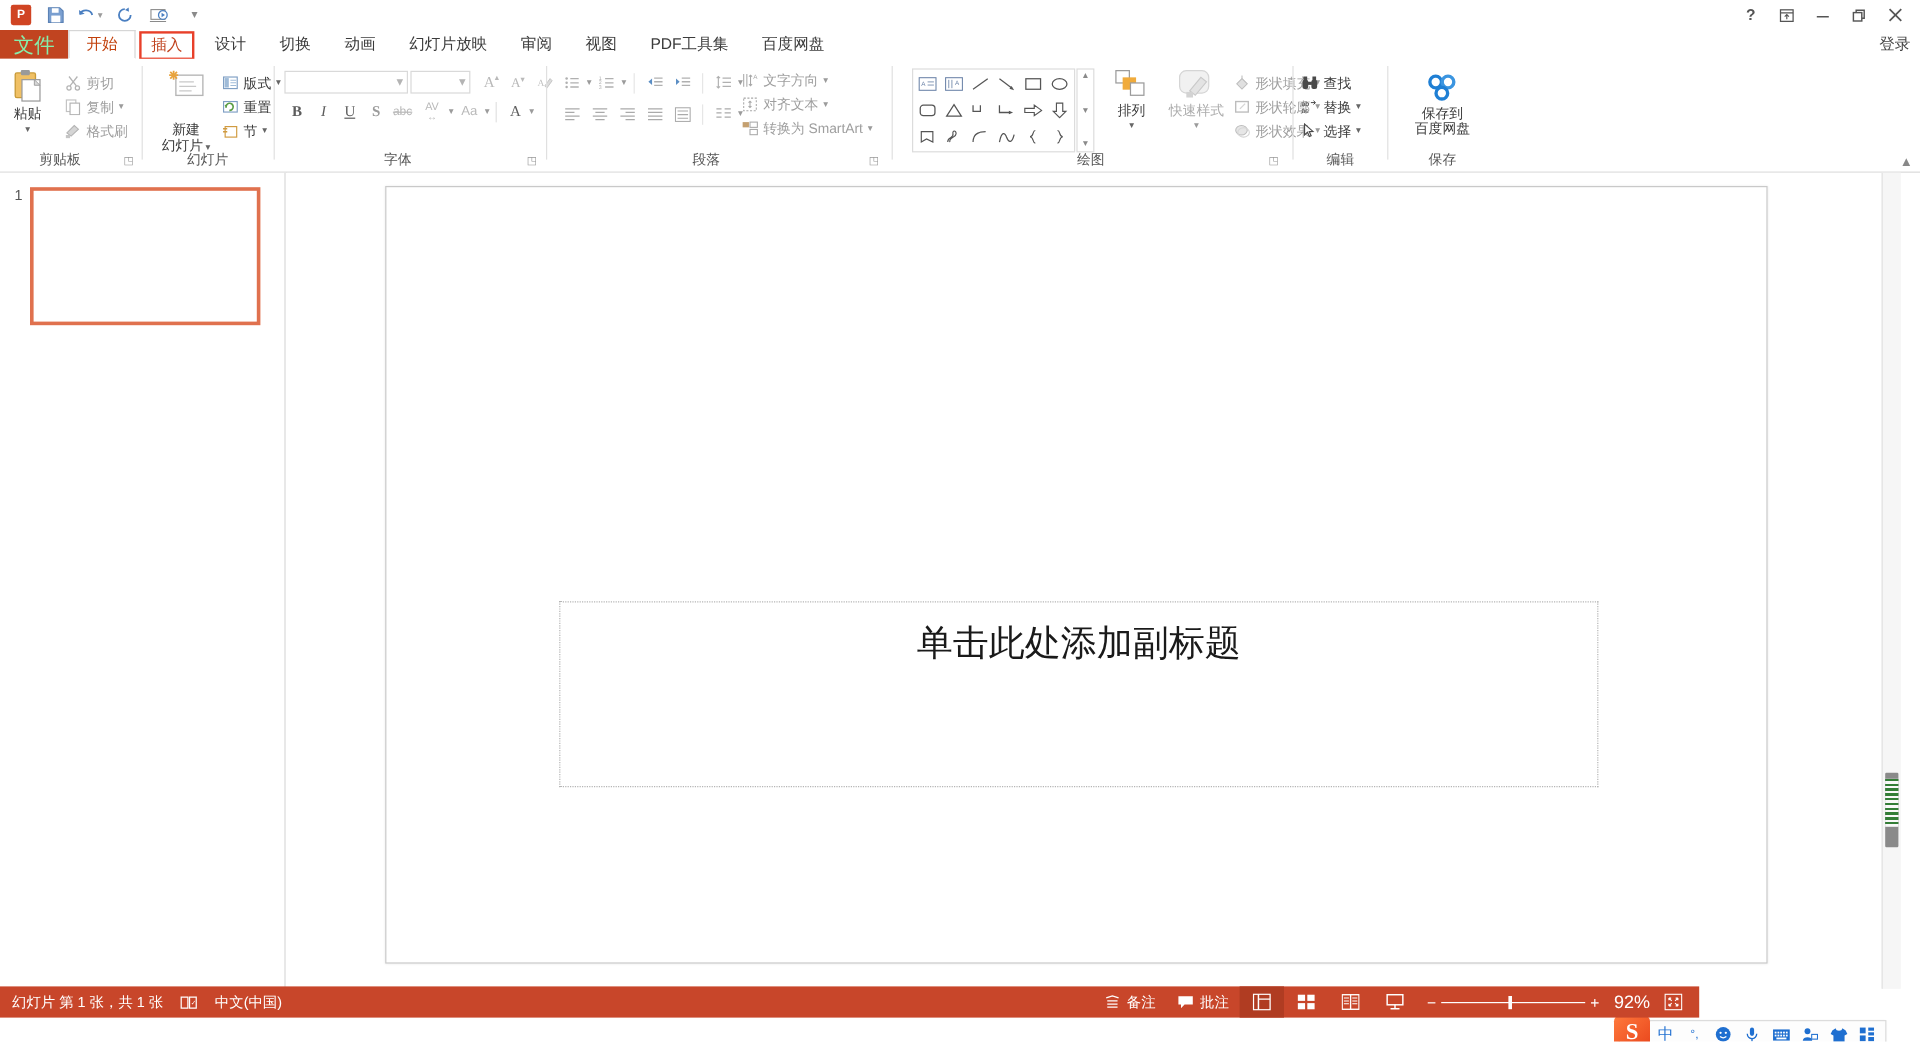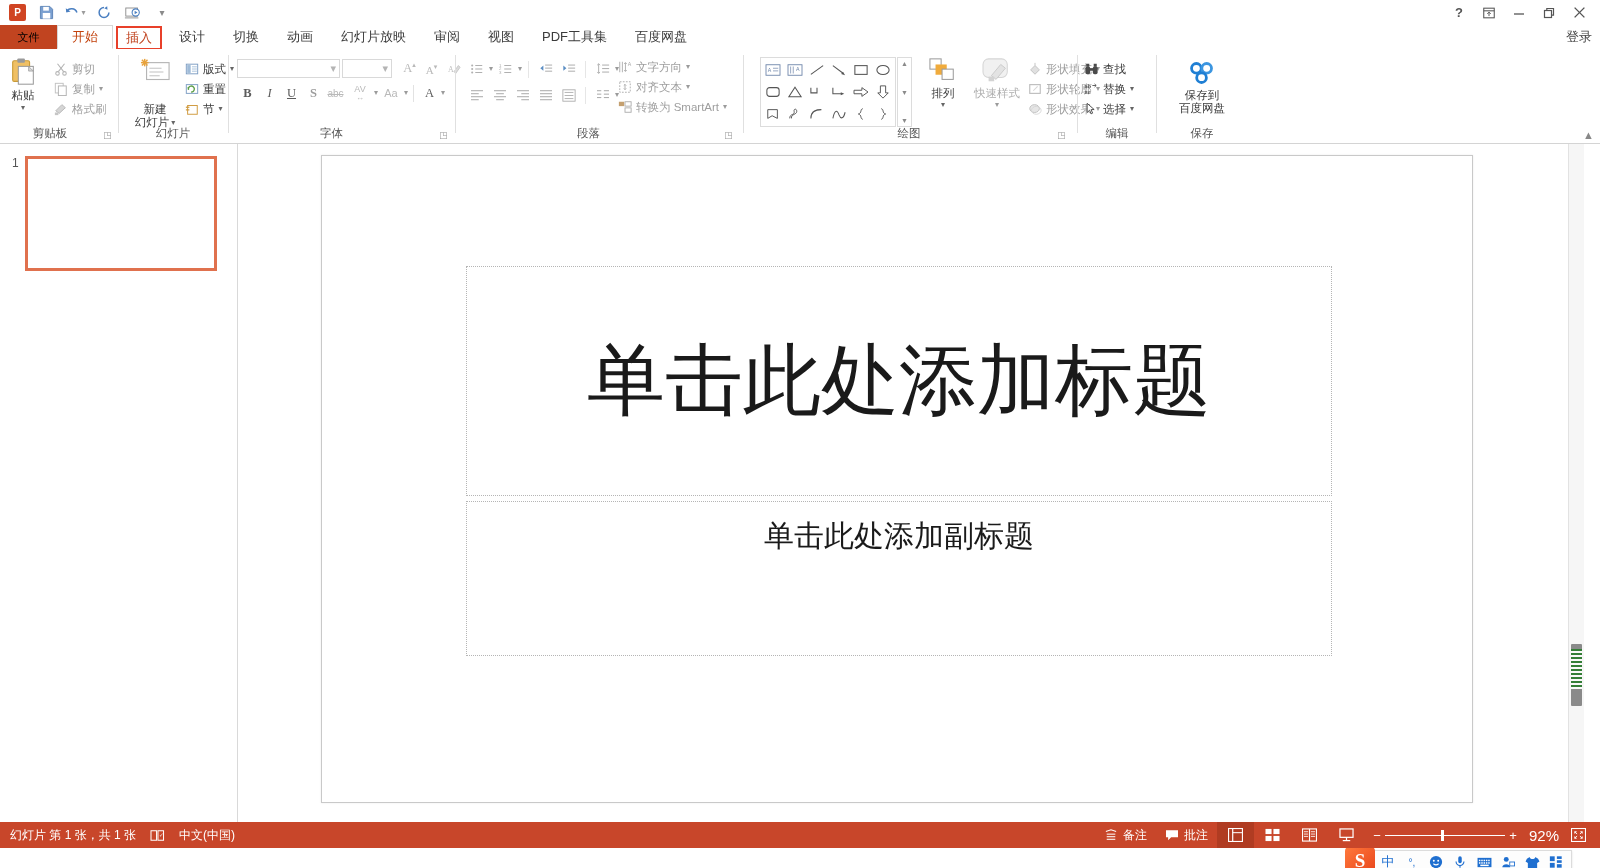--- a/index.html
+++ b/index.html
@@ -33,21 +33,21 @@
   .win-ctrls { position:absolute; right:6px; top:0px; height:25px; display:flex; align-items:center; gap:0px; }
   .win-btn { width:30px; height:25px; display:flex; align-items:center; justify-content:center; color:#555; font-size:13px; }
 
   
   .tabrow {
     position:absolute; left:0; top:25px; width:1600px; height:24px;
     background:#ffffff;
   }
   .tab-file {
     position:absolute; left:0; top:0; width:57px; height:24px;
-    background:#c14420; color:#000000; font-size:11px;
+    background:#c14420; color:#86efac; font-size:17px;
     display:flex; align-items:center; justify-content:center;
   }
   .tabs { position:absolute; left:57px; top:0; height:24px; display:flex; align-items:stretch; }
   .tab {
     padding:0 14px; height:24px; display:flex; align-items:center;
     font-size:13px; color:#3b3b3b; white-space:nowrap;
   }
   .tab.active { color:#c2410c; background:#fff; border:1px solid #d6d6d6; border-bottom:1px solid #fff; }
   .tab.highlight {
     color:#c14420; outline:2px solid #e8402a; outline-offset:-2px;
@@ -146,21 +146,21 @@
   .ime-logo {
     position:absolute; left:1345px; top:702px; width:30px; height:30px;
     background:linear-gradient(135deg,#ff7a3d,#e8431a); border-radius:5px;
     color:#fff; font-size:19px; font-weight:bold; display:flex; align-items:center; justify-content:center;
     font-family:"Liberation Serif",serif;
   }
   .ime-item { width:24px; height:22px; display:flex; align-items:center; justify-content:center; color:#1f6fd0; font-size:13px; }
 
   
   .statusbar {
-    position:absolute; left:0; top:822px; width:1600px; height:26px;
+    position:absolute; left:0; top:822px; width:1416px; height:26px;
     background:#c8462a; color:#fff; display:flex; align-items:center;
     font-size:12px;
   }
   .sb-left { display:flex; align-items:center; gap:14px; padding-left:10px; }
   .sb-right { position:absolute; right:8px; top:0; height:26px; display:flex; align-items:center; gap:0px; }
   .sb-btn { height:26px; padding:0 9px; display:flex; align-items:center; gap:5px; color:#fff; }
   .sb-btn.sel { background:#b03c22; }
   .zoom-slider { display:flex; align-items:center; gap:0px; padding:0 4px; }
   .zs-line { width:120px; height:1px; background:#fff; position:relative; }
   .zs-handle { position:absolute; left:56px; top:-5px; width:3px; height:11px; background:#fff; }
@@ -748,21 +748,20 @@
 
   <div class="workarea">
 
     <div class="thumbpane">
       <div class="thumb-num">1</div>
       <div class="thumb"></div>
     </div>
 
     <div class="slidepane">
       <div class="slide">
-        <div class="ph ph-title">单击此处添加标题</div>
         <div class="ph ph-sub">单击此处添加副标题</div>
       </div>
 
       <div class="vscroll">
         <div class="vthumb"></div>
         <div class="vtrack-grip"></div>
       </div>
     </div>
 
     <div class="imebar">

